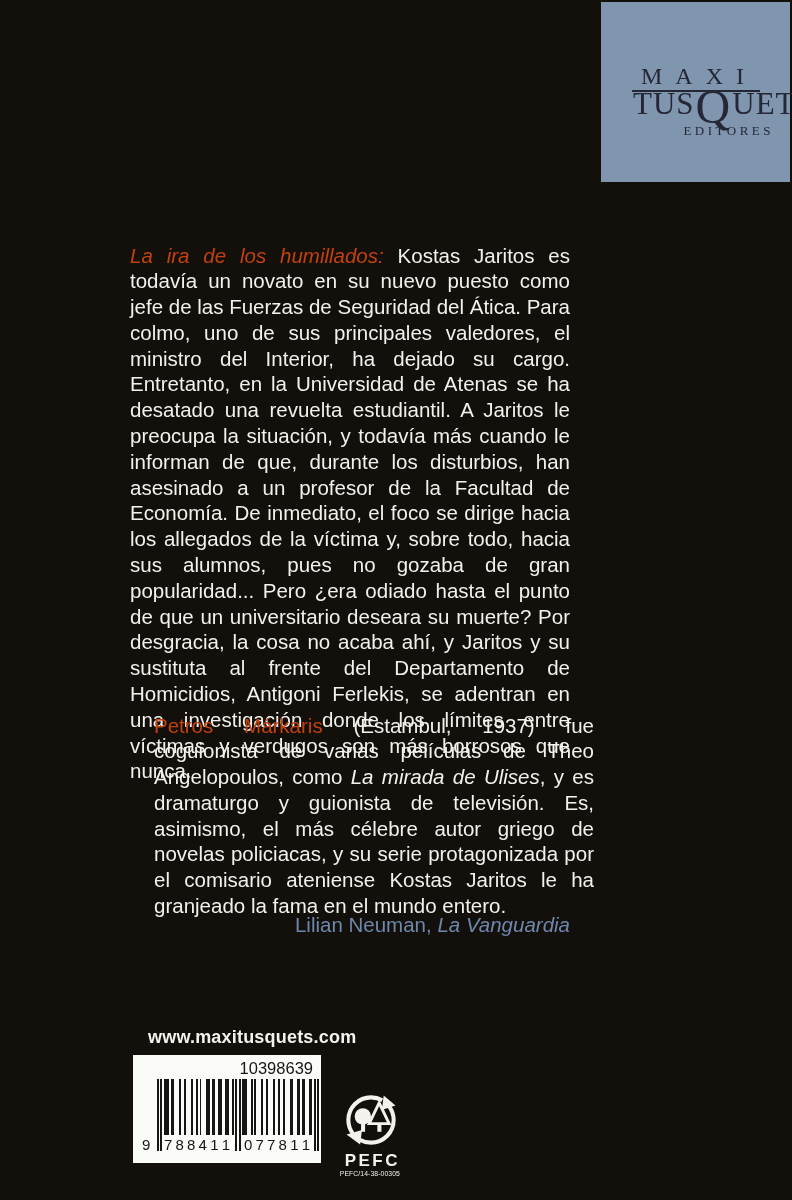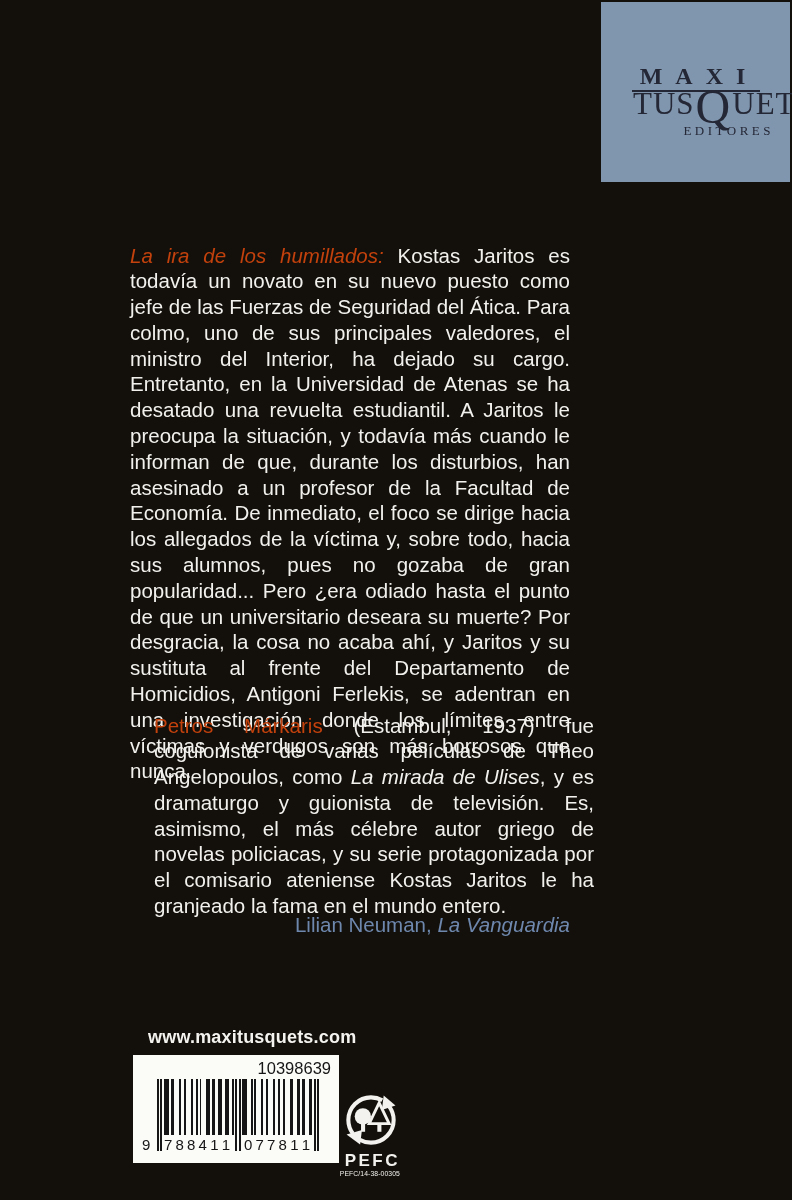--- a/index.html
+++ b/index.html
@@ -15,21 +15,21 @@
     position:absolute;left:601px;top:2px;width:189px;height:180px;
     background:#8095ae;
     color:#242836;
     font-family:"Liberation Serif", serif;
     text-align:center;
   }
   .logo-inner{padding-top:62px;}
   .logo-maxi{
     font-size:24px;line-height:24px;letter-spacing:13px;
     padding-left:7px; 
-    font-weight:700;
+    font-weight:400;
   }
   .logo-rule{width:128px;height:2px;background:#242836;margin:2px auto 0;}
   .logo-tusquets{font-size:31px;line-height:28px;margin-top:-2px;letter-spacing:1px;white-space:nowrap;margin-left:32px;}
   .logo-q{
     display:inline-block;font-size:48px;line-height:30px;
     margin-top:-14px;vertical-align:-9px;
     background:#8095ae;position:relative;padding:0 1px;
   }
   .logo-editores{font-size:13px;line-height:14px;letter-spacing:3.5px;text-align:right;padding-right:16px;margin-top:2px;}
   
@@ -44,21 +44,21 @@
   .review{top:912px;color:#6e87ad;}
   .accent{color:#c2410c;}
   .it{font-style:italic;}
   .credit{text-align:right;color:#6e87ad;}
   
   .website{
     position:absolute;left:148px;top:1027px;
     color:#f4f3ef;font-size:18px;font-weight:bold;letter-spacing:0.2px;
   }
   .barcode-box{
-    position:absolute;left:133px;top:1055px;width:206px;height:108px;
+    position:absolute;left:133px;top:1055px;width:188px;height:108px;
     background:#fbfbf8;color:#161616;
   }
   .bc-number{text-align:right;padding:4px 8px 0 0;font-size:16.5px;line-height:18px;}
   .bc-bars{position:relative;margin:2px 0 0 24px;width:162px;height:78px;}
   .bc-bar{position:absolute;top:0;background:#161616;}
   .bc-d{position:absolute;font-size:15px;line-height:15px;top:58px;letter-spacing:1px;}
   .bc-d0{left:-15px;letter-spacing:0;}
   .bc-g1{left:7px;width:67px;display:flex;justify-content:space-between;}
   .bc-g2{left:87px;width:67px;display:flex;justify-content:space-between;}
   .pefc{

